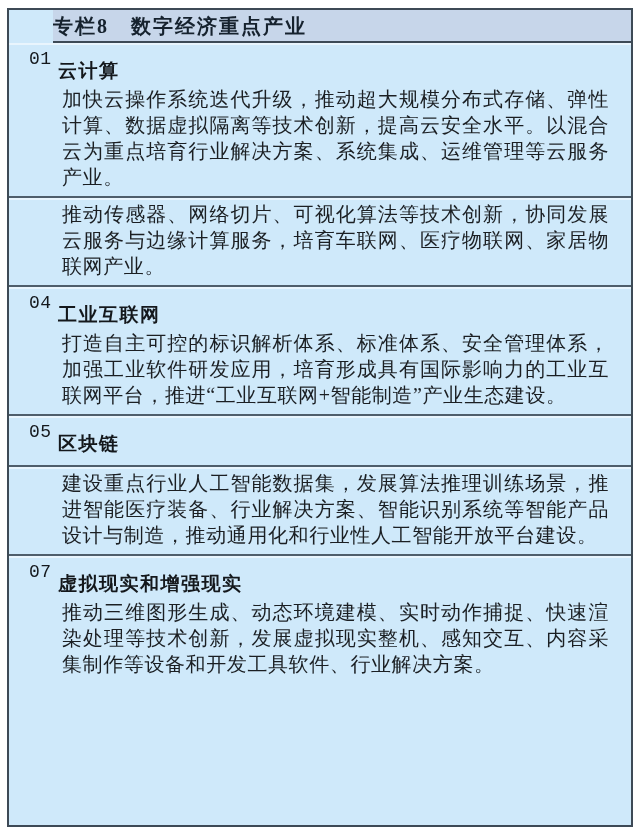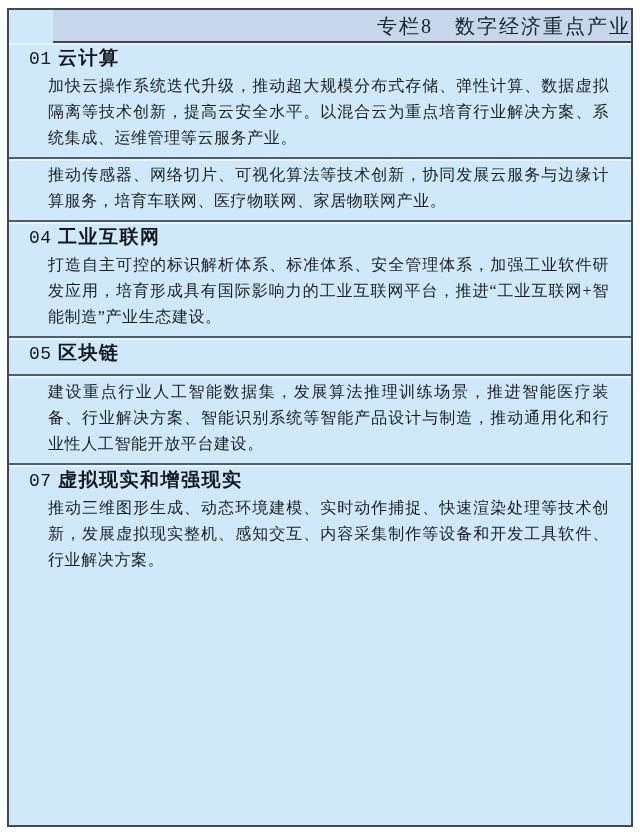--- a/index.html
+++ b/index.html
@@ -8,22 +8,22 @@
 
   .frame {
     position:absolute; left:7px; top:8px; width:626px; height:819px;
     border:2px solid var(--border, #3d4a56);
     background:var(--body-bg, #cfe9fa);
   }
   .box-header {
     height:33px;
     background:var(--header-bg, #c7d6ea);
     border-bottom:2px solid var(--border, #3d4a56);
-    text-align:right;
-    font-weight:normal;
+    text-align:left;
+    font-weight:bold;
     font-size:20px;
     line-height:33px;
     letter-spacing:2px;
     color:#16222e;
     margin-left:44px;
   }
   .row {
     background:var(--body-bg, #cfe9fa);
     padding:3px 22px 6px 20px;
     box-shadow: inset 0 2px 0 rgba(255,255,255,0.55);
@@ -38,24 +38,25 @@
   }
   .num {
     flex:none;
     width:29px;
     font-size:18px;
     letter-spacing:0.5px;
   }
   .ttl {
     font-weight:bold;
     letter-spacing:1.5px;
+    margin-top:13px;
   }
   .row-text {
-    margin-left:19px;
-    font-size:16px;
+    margin-left:33px;
+    font-size:20px;
     line-height:26px;
     text-align:justify;
     letter-spacing:0.6px;
     color:#1b1f23;
   }
 </style>
 </head>
 <body>
 
 <div class="frame">

